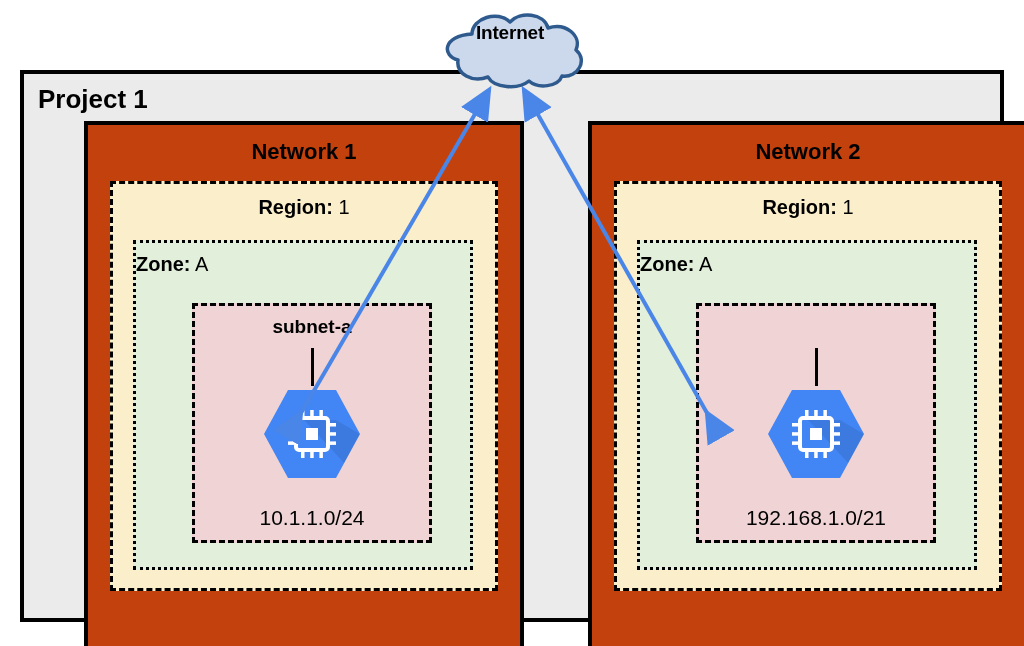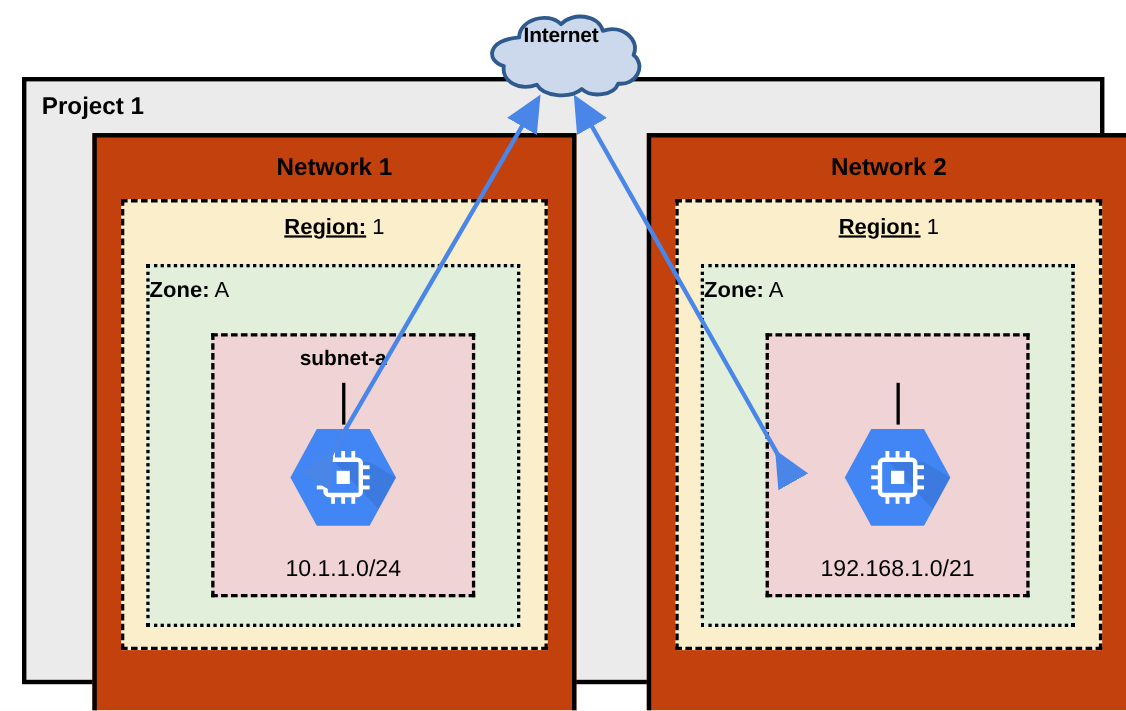--- a/index.html
+++ b/index.html
@@ -60,21 +60,21 @@
     height: 552px;
     background: #ebebeb;
     border: 4px solid #000000;
     box-sizing: border-box;
     z-index: 5;
   }
   .project-title {
     position: absolute;
     left: 14px;
     top: 10px;
-    font-size: 22px;
+    font-size: 26px;
     font-weight: bold;
     color: #000000;
   }
 
   
   .network-box {
     position: absolute;
     top: 47px;
     width: 440px;
     height: 584px;
@@ -109,21 +109,21 @@
   }
   .region-title {
     position: absolute;
     left: 0;
     top: 12px;
     width: 100%;
     text-align: center;
     font-size: 20px;
     color: #000000;
   }
-  .region-title .k { font-weight: bold; text-decoration: underline; }
+  .region-title .k { font-weight: bold; }
   .region-title .v { font-weight: normal; }
 
   
   .zone-box {
     position: absolute;
     left: 20px;
     top: 56px;
     width: 340px;
     height: 330px;
     background: #e2efda;

